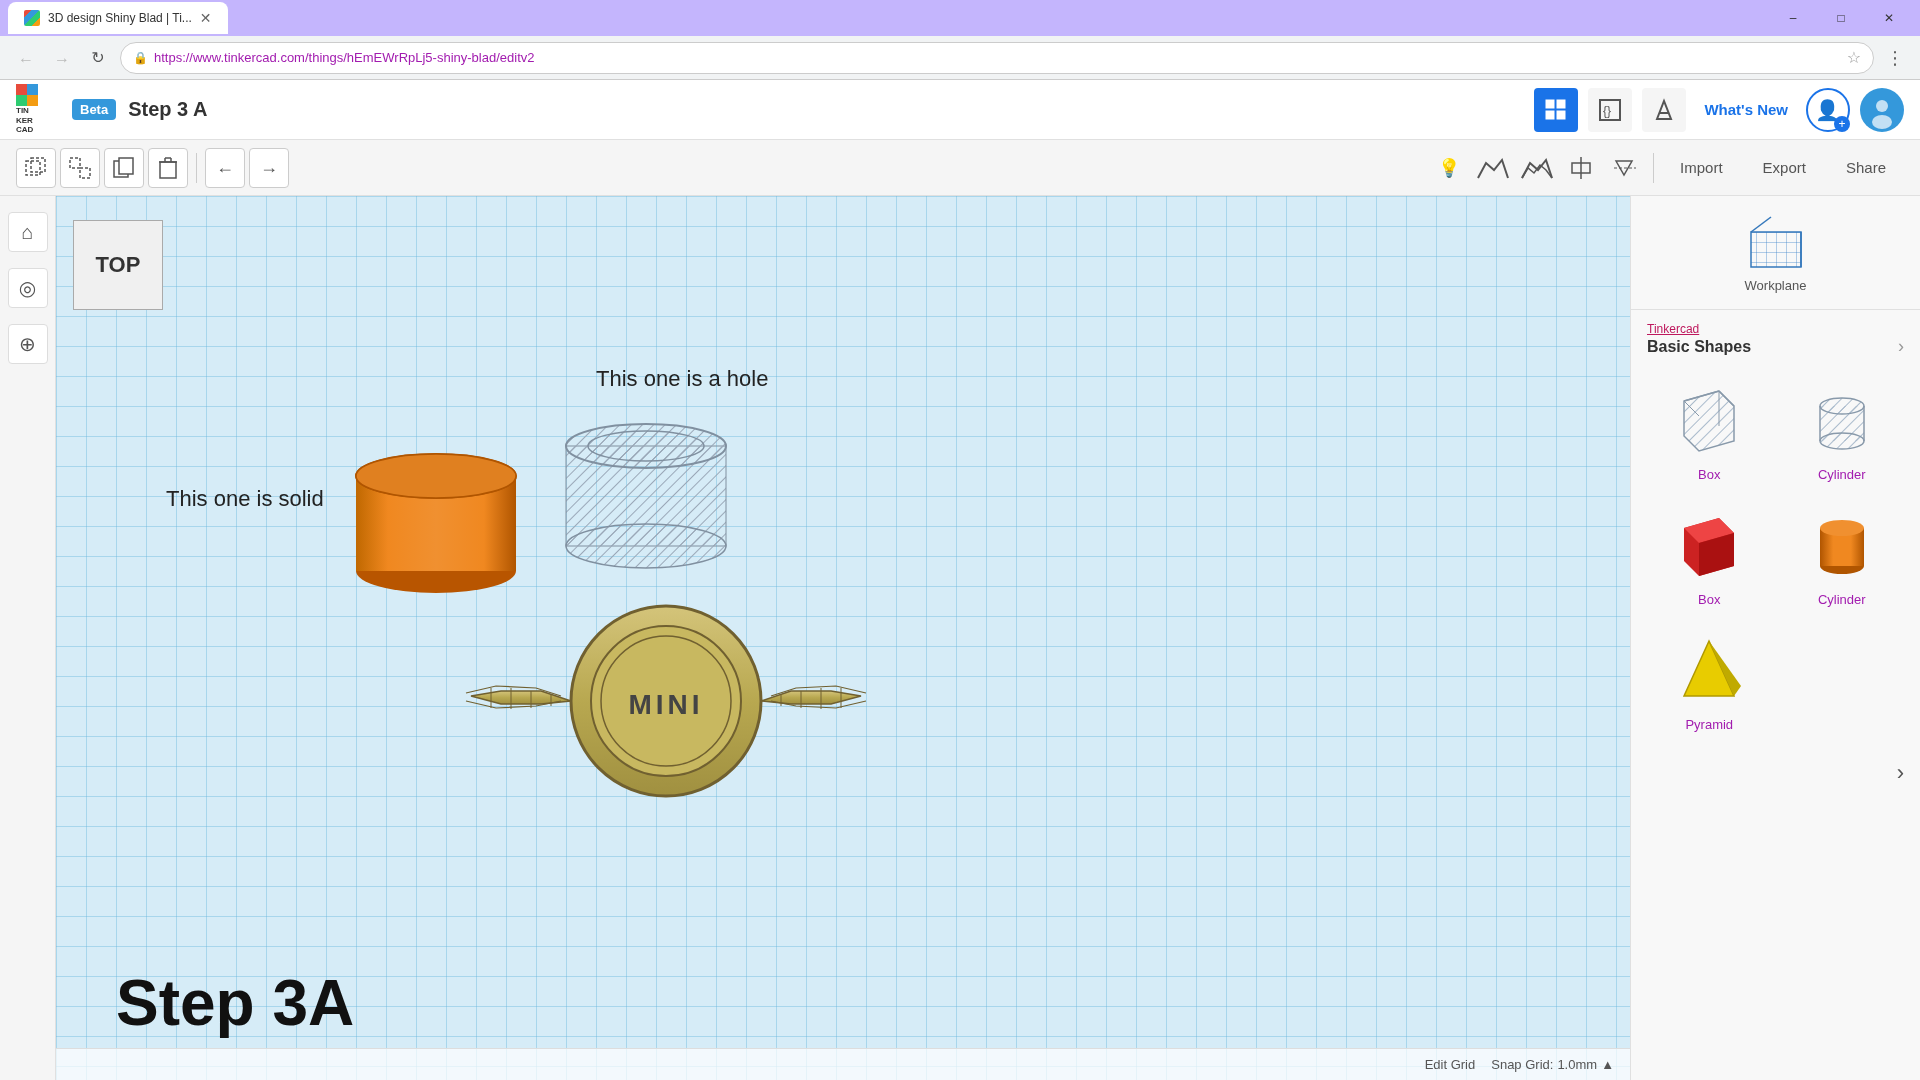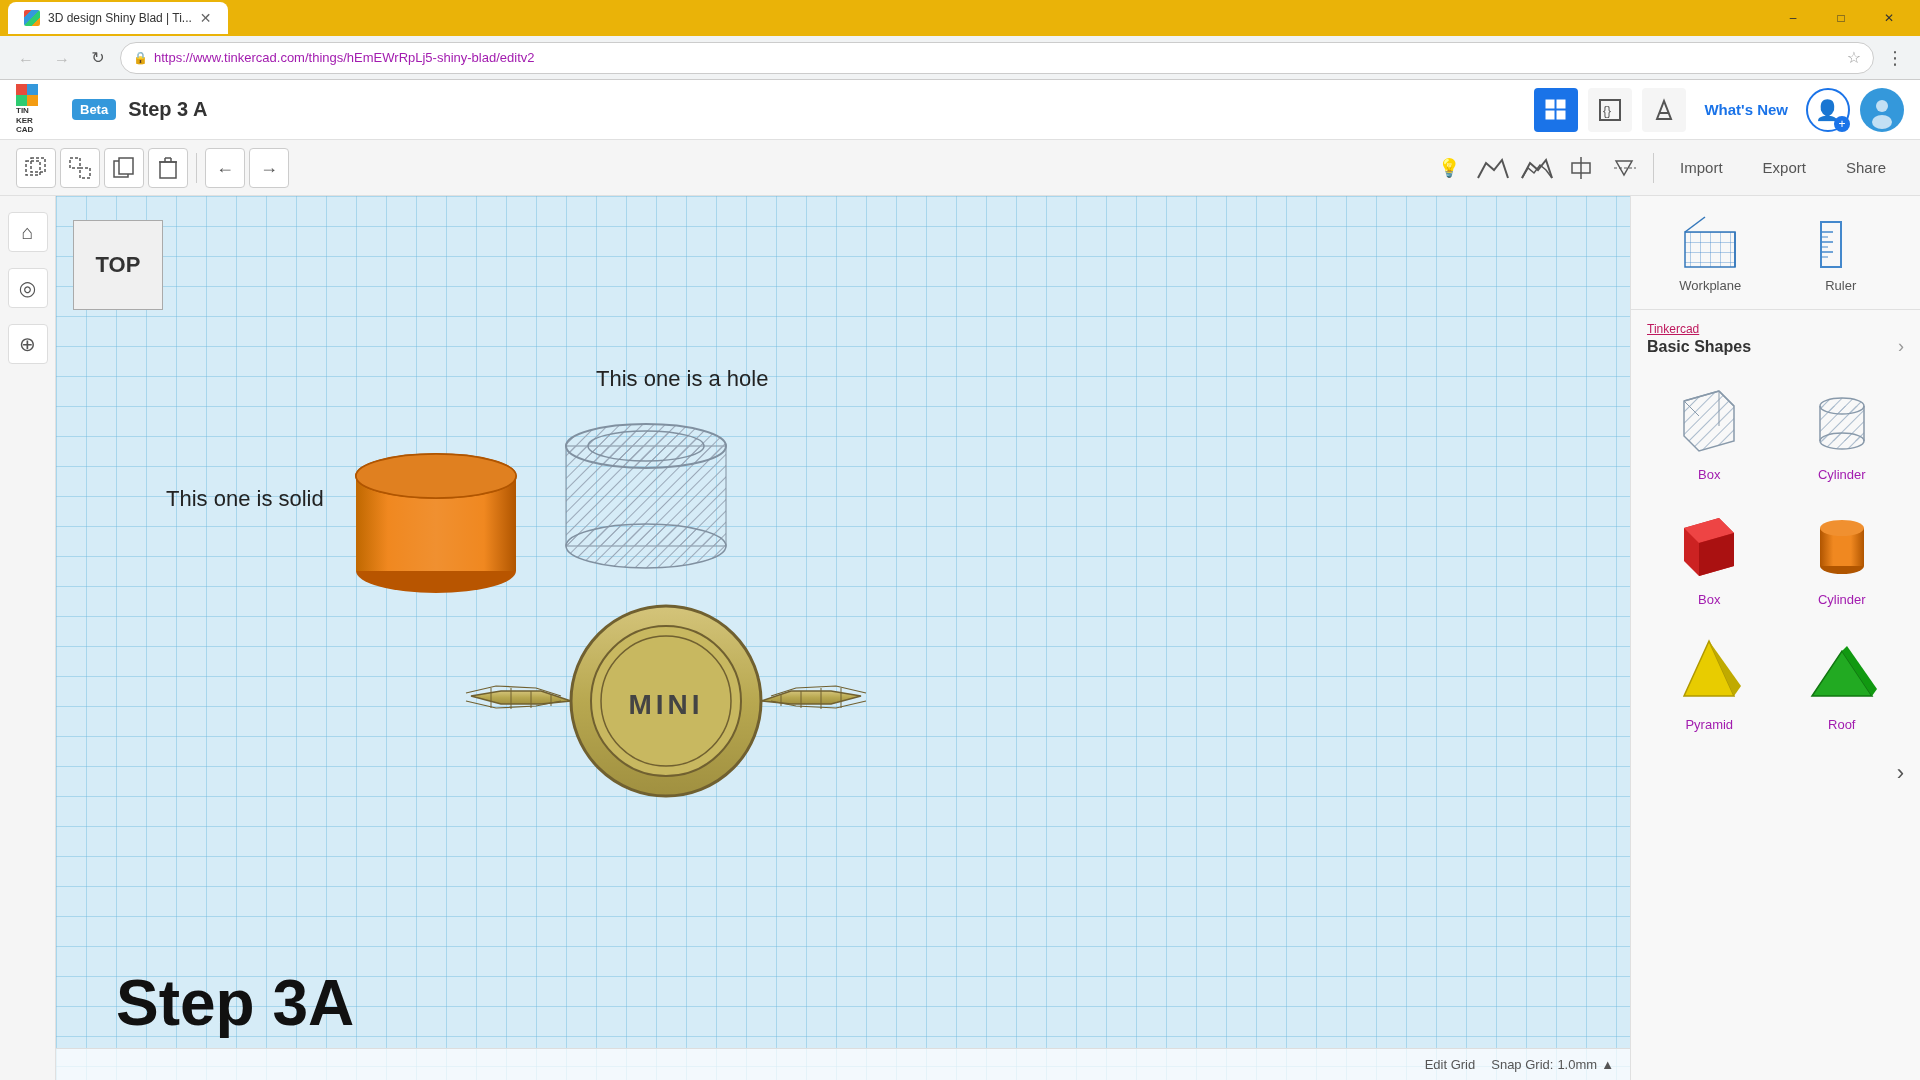--- a/index.html
+++ b/index.html
@@ -1,17 +1,17 @@
 <!DOCTYPE html>
 <html><head>
   <meta charset="utf-8">
   <style>
     * { margin: 0; padding: 0; box-sizing: border-box; }
     body { width: 1920px; height: 1080px; overflow: hidden; font-family: Arial, sans-serif; background: #e8e8e8; }
-    .tab-bar { display: flex; align-items: center; height: 36px; background: #eab308; padding: 0 8px; }
+    .tab-bar { display: flex; align-items: center; height: 36px; background: #c4b5fd; padding: 0 8px; }
     .tab { display: flex; align-items: center; background: #fff; border-radius: 8px 8px 0 0; padding: 0 16px; height: 32px; font-size: 13px; color: #333; min-width: 200px; gap: 8px; }
     .tab-favicon { width: 16px; height: 16px; background: linear-gradient(135deg, #e74c3c 25%, #3498db 25%, #3498db 50%, #2ecc71 50%, #2ecc71 75%, #f39c12 75%); border-radius: 2px; flex-shrink: 0; }
     .tab-title { font-size: 12px; color: #333; flex: 1; overflow: hidden; white-space: nowrap; text-overflow: ellipsis; }
     .tab-close { font-size: 14px; color: #666; cursor: pointer; }
     .window-controls { margin-left: auto; display: flex; gap: 2px; }
     .window-btn { width: 46px; height: 32px; display: flex; align-items: center; justify-content: center; font-size: 12px; color: #333; cursor: pointer; }
 
     .address-bar { display: flex; align-items: center; height: 44px; background: #f1f3f4; padding: 0 12px; gap: 8px; border-bottom: 1px solid #ccc; }
     .nav-btn { width: 28px; height: 28px; border-radius: 50%; border: none; background: transparent; cursor: pointer; display: flex; align-items: center; justify-content: center; font-size: 16px; color: #555; }
     .nav-btn.disabled { color: #bbb; cursor: default; }
@@ -364,34 +364,20 @@
                 <line x1="0" y1="0" x2="0" y2="10" stroke="#4488cc" stroke-width="0.8"></line>
               </pattern>
             </defs>
             <rect x="5" y="20" width="50" height="35" fill="url(#wpGrid)" stroke="#3377bb" stroke-width="1.5"></rect>
             <line x1="5" y1="20" x2="25" y2="5" stroke="#3377bb" stroke-width="1.5"></line>
             <line x1="55" y1="20" x2="55" y2="55" stroke="#3377bb" stroke-width="1.5"></line>
           </svg>
         </div>
         <span class="panel-tool-label">Workplane</span>
       </div>
-      <div class="panel-tool">
-        <div class="panel-tool-icon">
-          <svg width="60" height="60" viewBox="0 0 60 60">
-            <rect x="10" y="10" width="20" height="45" fill="none" stroke="#4488cc" stroke-width="2"></rect>
-            <line x1="10" y1="20" x2="22" y2="20" stroke="#4488cc" stroke-width="1.5"></line>
-            <line x1="10" y1="30" x2="22" y2="30" stroke="#4488cc" stroke-width="1.5"></line>
-            <line x1="10" y1="40" x2="22" y2="40" stroke="#4488cc" stroke-width="1.5"></line>
-            <line x1="10" y1="25" x2="17" y2="25" stroke="#4488cc" stroke-width="1"></line>
-            <line x1="10" y1="35" x2="17" y2="35" stroke="#4488cc" stroke-width="1"></line>
-            <line x1="10" y1="45" x2="17" y2="45" stroke="#4488cc" stroke-width="1"></line>
-          </svg>
-        </div>
-        <span class="panel-tool-label">Ruler</span>
-      </div>
     </div>
 
     <div class="shapes-header">
       <div class="shapes-category">Tinkercad</div>
       <div class="shapes-title-row">
         <span class="shapes-title">Basic Shapes</span>
         <span class="shapes-arrow">›</span>
       </div>
     </div>
 
@@ -467,30 +453,20 @@
         <div class="shape-thumb">
           <svg width="80" height="80" viewBox="0 0 80 80">
             <polygon points="40,10 15,65 65,65" fill="#e8cc00"></polygon>
             <polygon points="40,10 15,65 65,65" fill="none" stroke="#b09900" stroke-width="1.5"></polygon>
             <polygon points="40,10 65,65 72,55" fill="#c0aa00"></polygon>
           </svg>
         </div>
         <span class="shape-label">Pyramid</span>
       </div>
 
-      <div class="shape-item">
-        <div class="shape-thumb">
-          <svg width="80" height="80" viewBox="0 0 80 80">
-            <polygon points="10,65 40,20 70,65" fill="#22aa22"></polygon>
-            <polygon points="10,65 40,20 70,65" fill="none" stroke="#117711" stroke-width="1.5"></polygon>
-            <polygon points="40,20 70,65 75,58 45,15" fill="#119911"></polygon>
-          </svg>
-        </div>
-        <span class="shape-label">Roof</span>
-      </div>
     </div>
 
     <div style="display:flex;justify-content:flex-end;padding:8px 16px;">
       <span style="font-size:22px;color:#555;cursor:pointer;">›</span>
     </div>
   </div>
 
 </div>
 
 </body></html>

